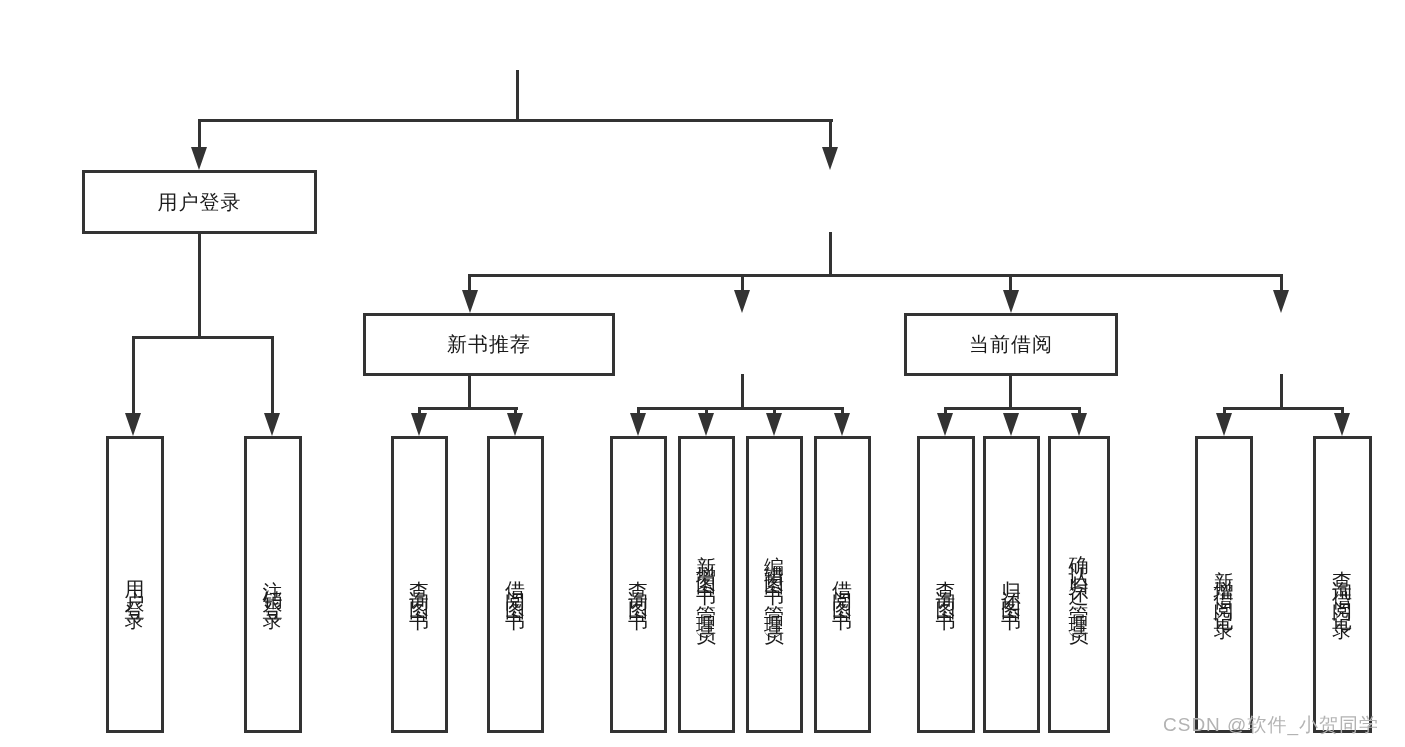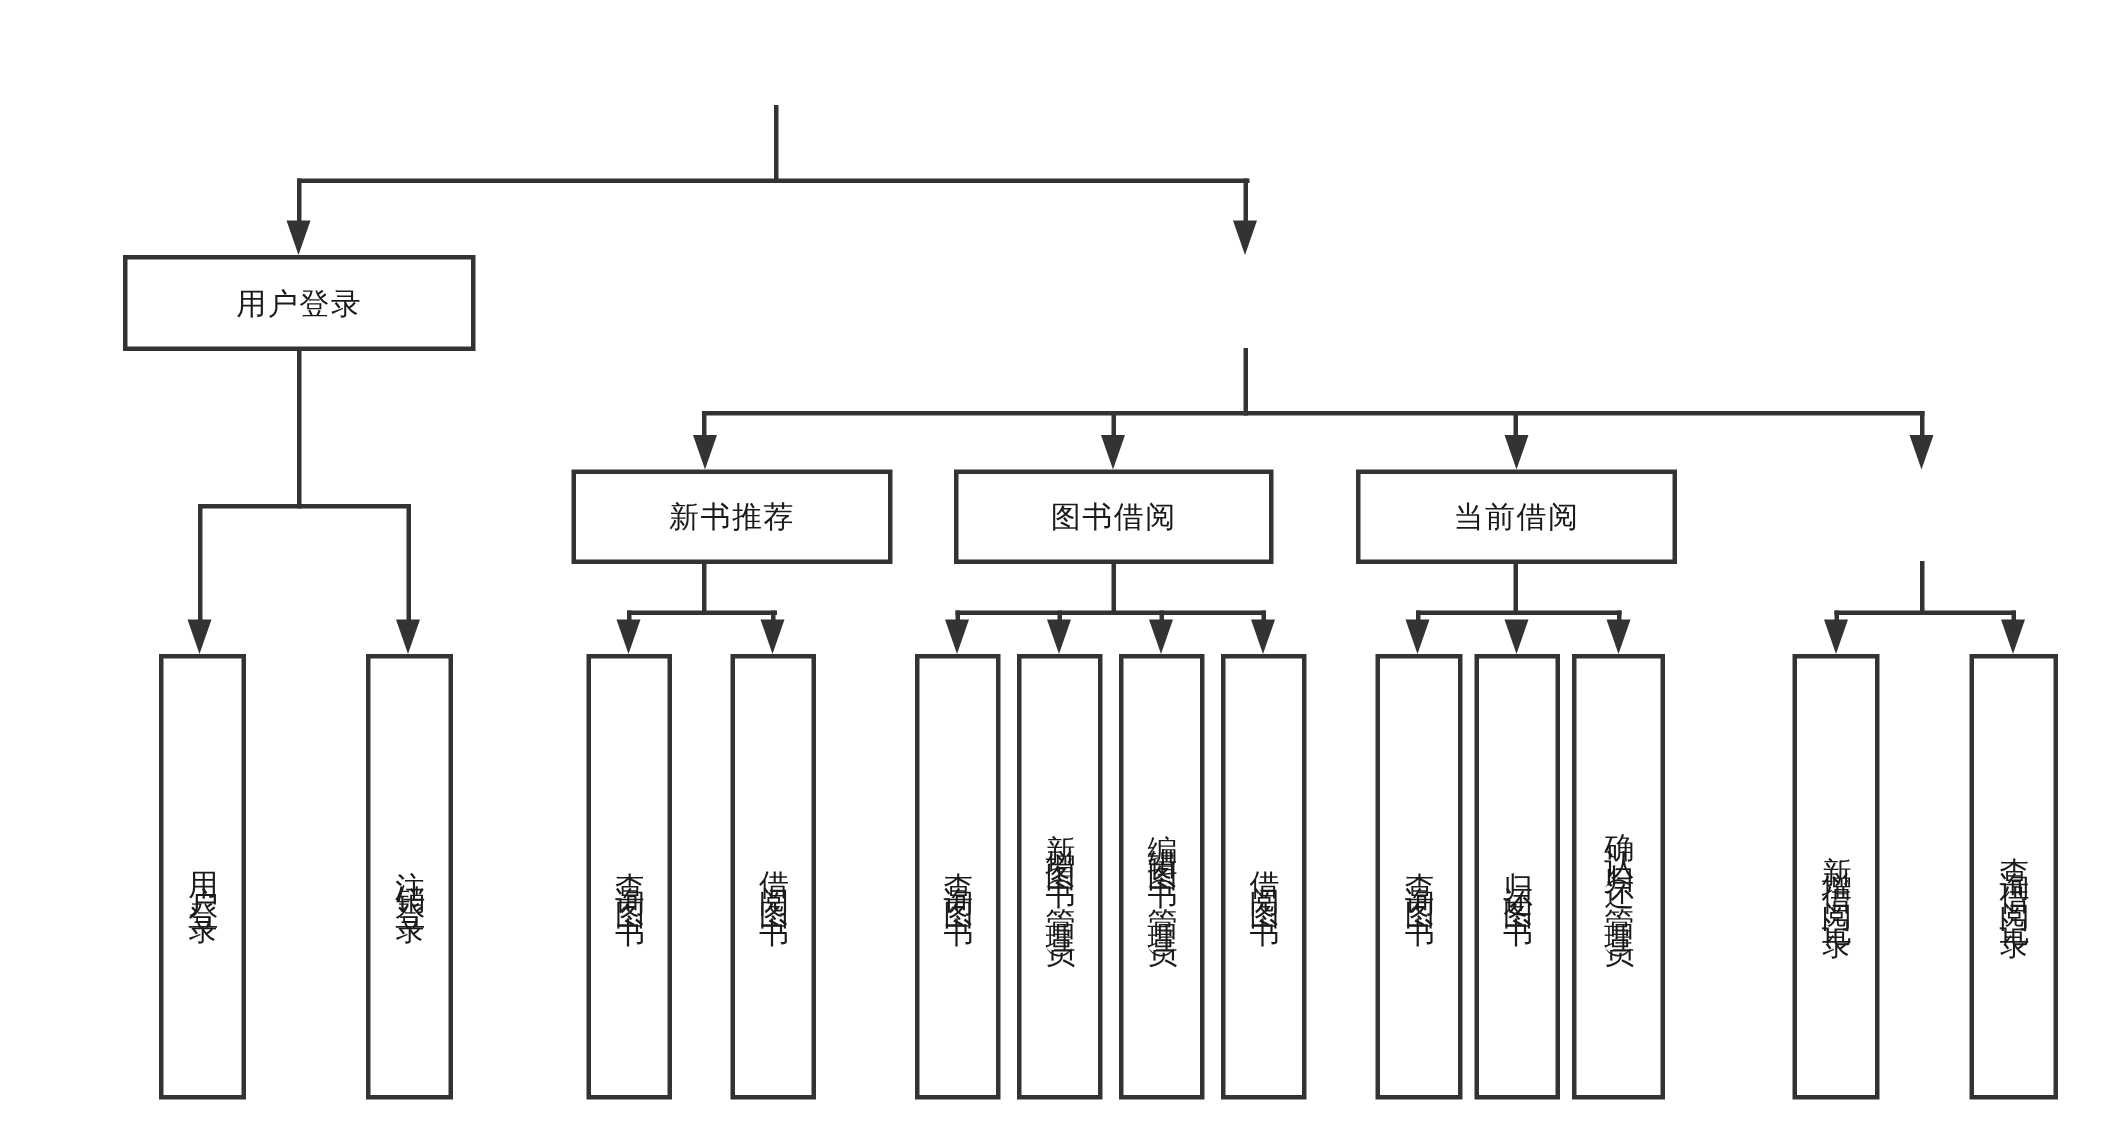--- a/index.html
+++ b/index.html
@@ -129,25 +129,22 @@
   <div class="ln" style="left:1223px;top:407px;width:3px;height:10px"></div>
   <div class="ln" style="left:1341px;top:407px;width:3px;height:10px"></div>
   <div class="arr" style="left:1216px;top:413px"></div>
   <div class="arr" style="left:1334px;top:413px"></div>
 
 
   <div class="node" style="left:82px;top:170px;width:235px;height:64px">
     <span class="hl">用户登录</span>
   </div>
 
-  <div class="node" style="left:381px;top:313px;width:214px;height:63px">
+  <div class="node" style="left:363px;top:313px;width:252px;height:63px">
     <span class="hl">新书推荐</span>
-  </div>
-  <div class="node" style="left:636px;top:313px;width:213px;height:63px">
-    <span class="hl">图书借阅</span>
   </div>
   <div class="node" style="left:904px;top:313px;width:214px;height:63px">
     <span class="hl">当前借阅</span>
   </div>
 
   <div class="node" style="left:106px;top:436px;width:58px;height:297px">
     <span class="vl">用户登录</span>
   </div>
   <div class="node" style="left:244px;top:436px;width:58px;height:297px">
     <span class="vl">注销登录</span>
@@ -183,14 +180,15 @@
     <span class="vl">确认归还（管理员）</span>
   </div>
 
   <div class="node" style="left:1195px;top:436px;width:58px;height:297px">
     <span class="vl">新增借阅记录</span>
   </div>
   <div class="node" style="left:1313px;top:436px;width:59px;height:297px">
     <span class="vl">查询借阅记录</span>
   </div>
 
+  <div class="watermark" style="left:1163px;top:712px">CSDN @软件_小贺同学</div>
 
 </div>
 
 </body></html>

